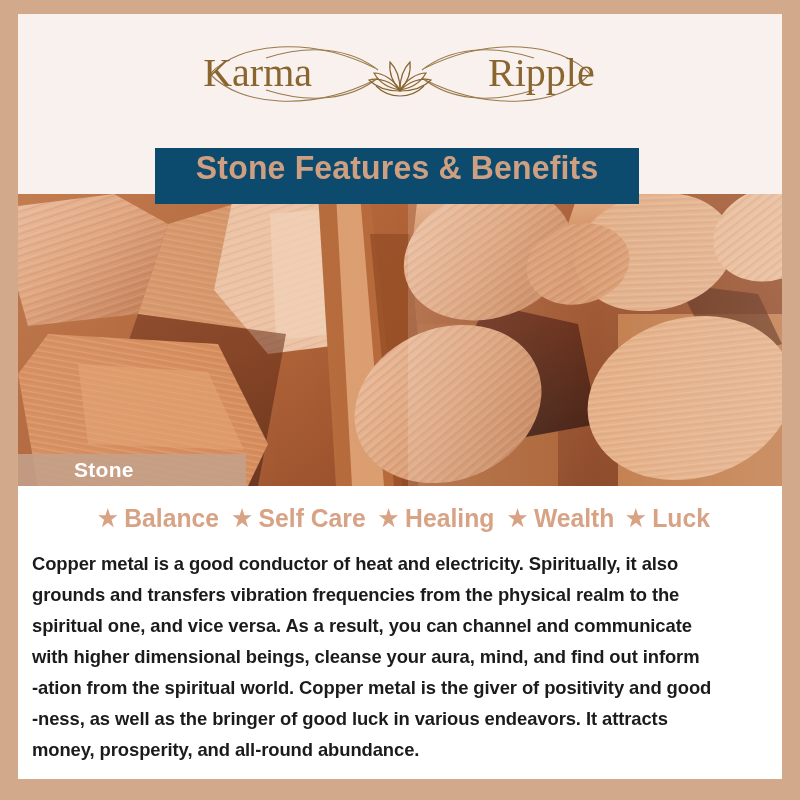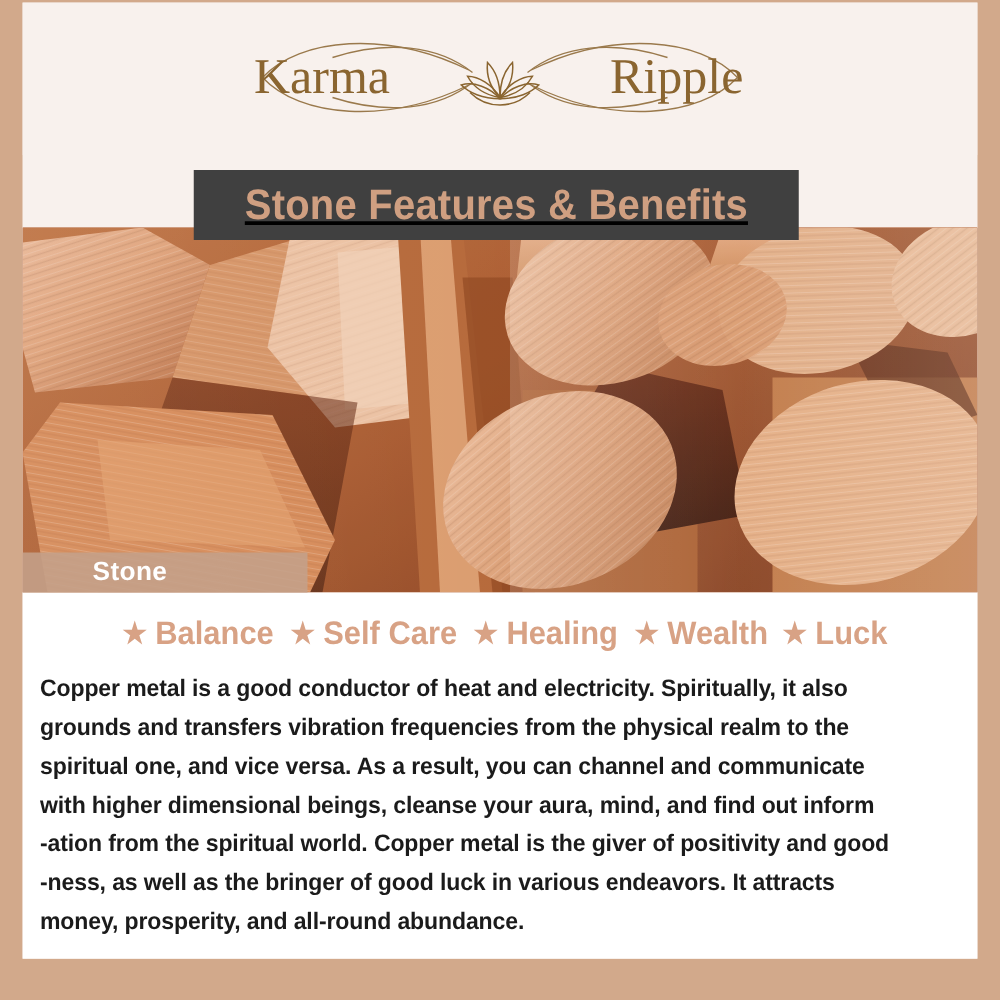--- a/index.html
+++ b/index.html
@@ -18,21 +18,21 @@
   .page {
     position: relative;
     width: 800px;
     height: 800px;
     background: #d2a98b;
     box-sizing: border-box;
   }
   .card {
     position: absolute;
     left: 18px;
-    top: 2px;
+    top: 14px;
     width: 764px;
     height: 765px;
     background: #f8f1ed;
     overflow: hidden;
   }
 
   
   .header {
     position: relative;
     height: 122px;
@@ -48,26 +48,25 @@
   }
   .logo-svg { display: block; width: 460px; height: 92px; }
 
   
   .title-band {
     position: absolute;
     left: 137px;
     top: 134px;
     width: 484px;
     height: 56px;
-    background: #404040;
+    background: #0c4a6e;
     display: flex;
-    align-items: center;
+    align-items: flex-start;
     justify-content: center;
     z-index: 5;
-    text-decoration: underline;
   }
   .title-text {
     font-family: "Liberation Sans", sans-serif;
     font-weight: bold;
     font-size: 34px;
     letter-spacing: 0.2px;
     color: #cf9f81;
     white-space: nowrap;
     transform: scaleX(0.94);
   }

